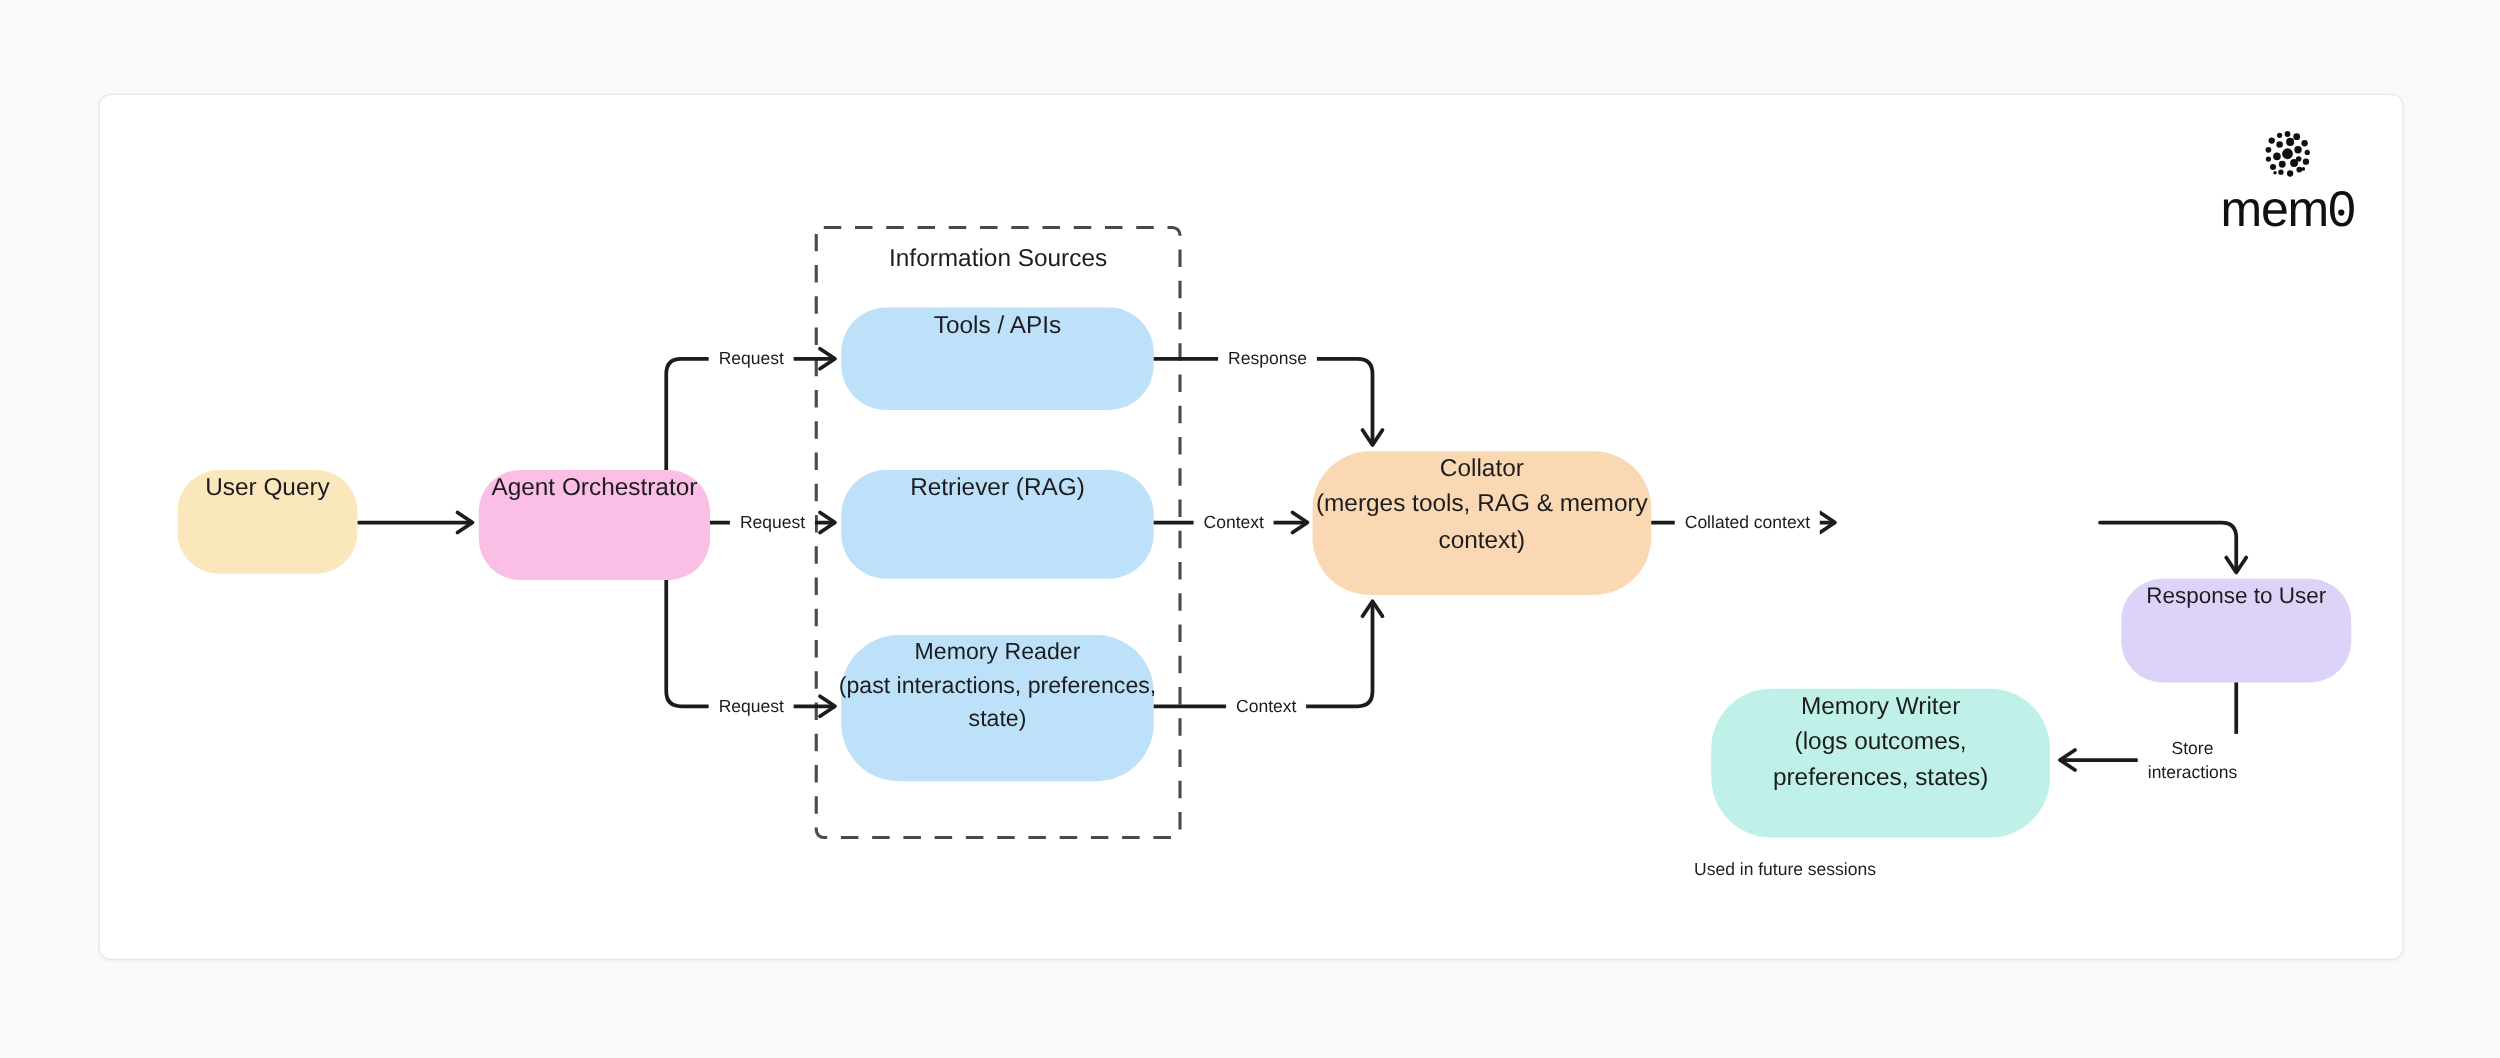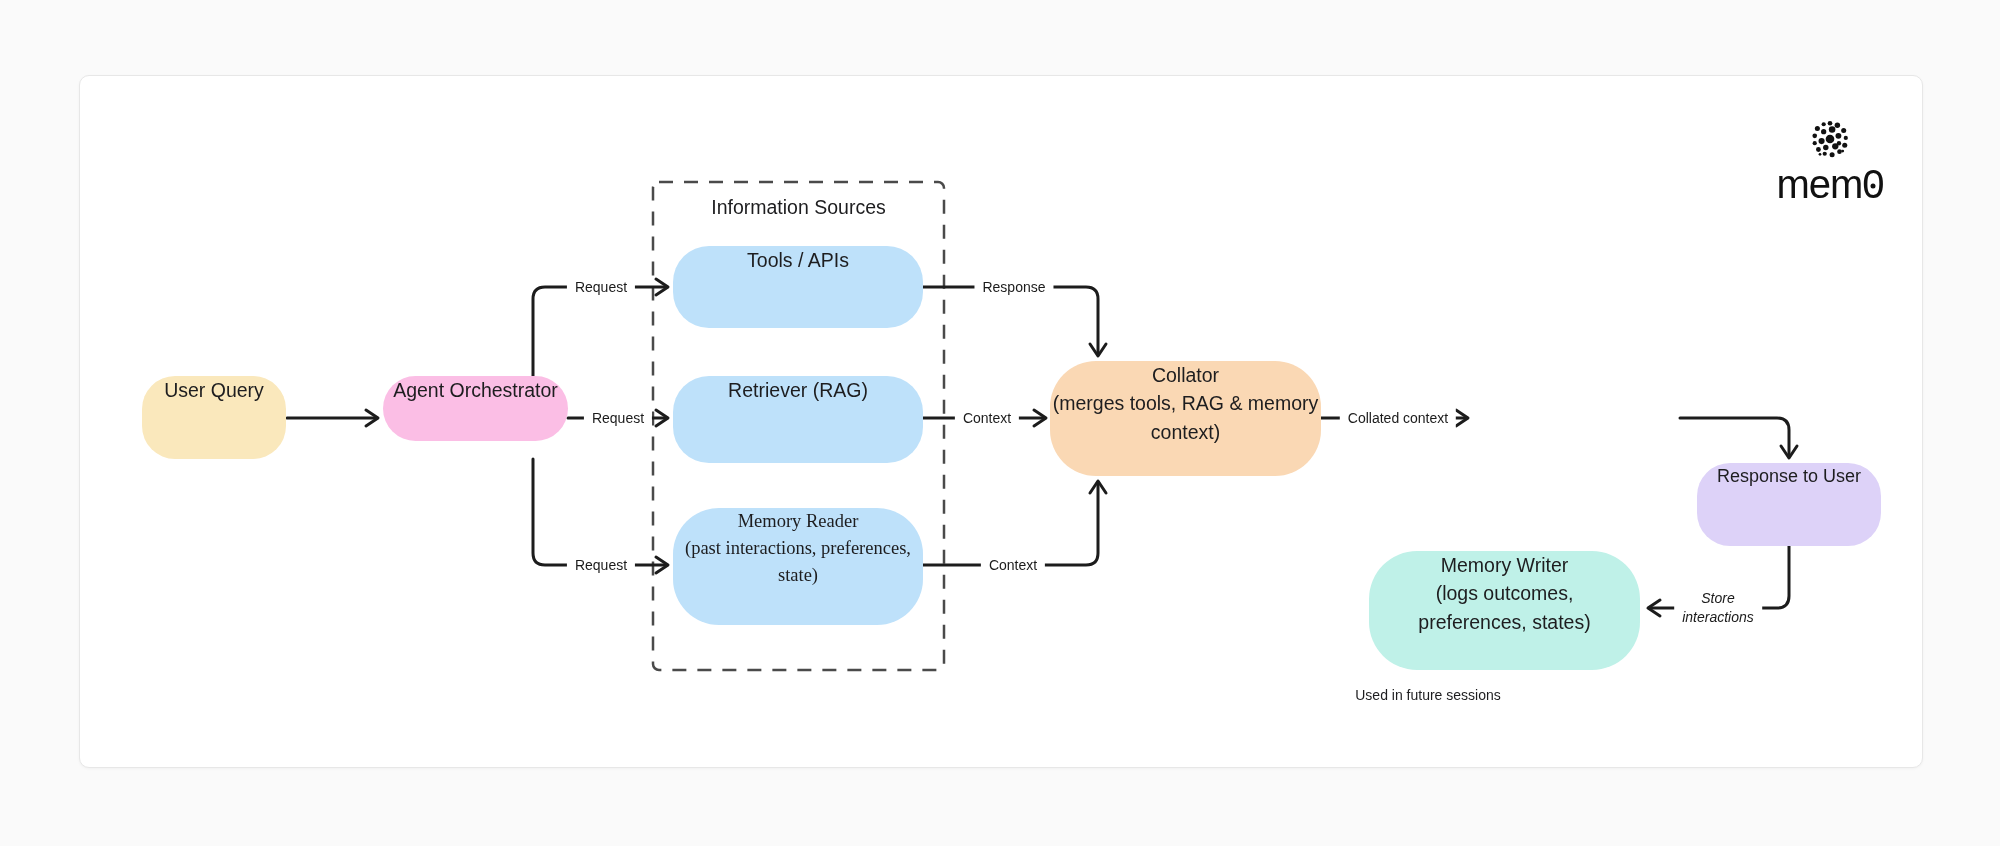--- a/index.html
+++ b/index.html
@@ -10,21 +10,21 @@
   svg.edges{position:absolute;left:0;top:0;width:2000px;height:846px;pointer-events:none;}
   .node{position:absolute;display:flex;align-items:flex-start;justify-content:center;}
   .node-label{white-space:pre;text-align:center;font-size:19.5px;line-height:1.45;color:#1d1d1f;}
   .group-title{position:absolute;left:653px;top:196px;width:291px;text-align:center;
                font-size:19.5px;color:#1d1d1f;}
   .edge-label{position:absolute;transform:translate(-50%,-50%);background:#ffffff;
               padding:2px 8px;font-size:14px;color:#1b1b1b;white-space:pre;text-align:center;
               line-height:1.35;}
   .footnote{position:absolute;left:1428px;top:695px;transform:translate(-50%,-50%);
             font-size:14px;font-weight:500;color:#1d1d1f;white-space:nowrap;}
-  .logo{position:absolute;left:1770px;top:119px;width:120px;text-align:center;}
+  .logo{position:absolute;left:1770px;top:103px;width:120px;text-align:center;}
   .logo-icon{display:block;margin:0 auto;}
   .wordmark{font-size:40px;letter-spacing:-1px;font-weight:500;color:#111;line-height:1;
             margin-top:5px;}
   .zero{position:relative;display:inline-block;}
   .zero::after{content:"";position:absolute;left:50%;top:55%;width:5px;height:5px;
                border-radius:50%;background:#111;transform:translate(-50%,-50%);}
 </style>
 </head>
 <body>
 
@@ -50,31 +50,31 @@
       <path d="M 1680 418 L 1777 418 Q 1789 418 1789 430 L 1789 457" marker-end="url(#ah)"></path>
       <path d="M 1789 546 L 1789 596 Q 1789 608 1777 608 L 1649 608" marker-end="url(#ah)"></path>
     </g>
   </svg>
 
   <div class="group-title">Information Sources</div>
 
   <div class="node" style="left: 142px; top: 376px; width: 144px; height: 83px; border-radius: 33px; background: rgb(250, 232, 188);">
     <span class="node-label">User Query</span>
   </div>
-  <div class="node" style="left: 383px; top: 376px; width: 185px; height: 65px; border-radius: 33px; background: rgb(251, 190, 229);">
+  <div class="node" style="left: 383px; top: 376px; width: 185px; height: 88px; border-radius: 33px; background: rgb(251, 190, 229);">
     <span class="node-label">Agent Orchestrator</span>
   </div>
   <div class="node" style="left: 673px; top: 246px; width: 250px; height: 82px; border-radius: 36px; background: rgb(190, 225, 250);">
     <span class="node-label">Tools / APIs</span>
   </div>
   <div class="node" style="left: 673px; top: 376px; width: 250px; height: 87px; border-radius: 36px; background: rgb(190, 225, 250);">
     <span class="node-label">Retriever (RAG)</span>
   </div>
   <div class="node" style="left: 673px; top: 508px; width: 250px; height: 117px; border-radius: 46px; background: rgb(190, 225, 250);">
-    <span class="node-label" style="font-size:18.5px;font-family:Liberation Serif, serif;">Memory Reader
+    <span class="node-label" style="font-size:18.5px;">Memory Reader
 (past interactions, preferences,
 state)</span>
   </div>
   <div class="node" style="left: 1050px; top: 361px; width: 271px; height: 115px; border-radius: 46px; background: rgb(250, 216, 180);">
     <span class="node-label">Collator
 (merges tools, RAG &amp; memory
 context)</span>
   </div>
   <div class="node" style="left: 1697px; top: 463px; width: 184px; height: 83px; border-radius: 33px; background: rgb(221, 210, 248);">
     <span class="node-label" style="font-size:18px;">Response to User</span>
@@ -85,21 +85,21 @@
 preferences, states)</span>
   </div>
 
   <span class="edge-label" style="left:601px;top:287px;">Request</span>
   <span class="edge-label" style="left:618px;top:418px;">Request</span>
   <span class="edge-label" style="left:601px;top:565px;">Request</span>
   <span class="edge-label" style="left:1014px;top:287px;">Response</span>
   <span class="edge-label" style="left:987px;top:418px;">Context</span>
   <span class="edge-label" style="left:1013px;top:565px;">Context</span>
   <span class="edge-label" style="left:1398px;top:418px;">Collated context</span>
-  <span class="edge-label" style="left:1718px;top:608px;font-style:italic;">Store
+  <span class="edge-label" style="left:1754px;top:608px;">Store
 interactions</span>
 
   <div class="footnote">Used in future sessions</div>
 
   <div class="logo">
     <svg class="logo-icon" width="40" height="40" viewBox="0 0 38 38">
       <g fill="#111">
         <circle cx="19" cy="19" r="4.1"></circle>
         <circle cx="27" cy="16" r="2.8"></circle>
           <circle cx="24" cy="26" r="3.0"></circle>

